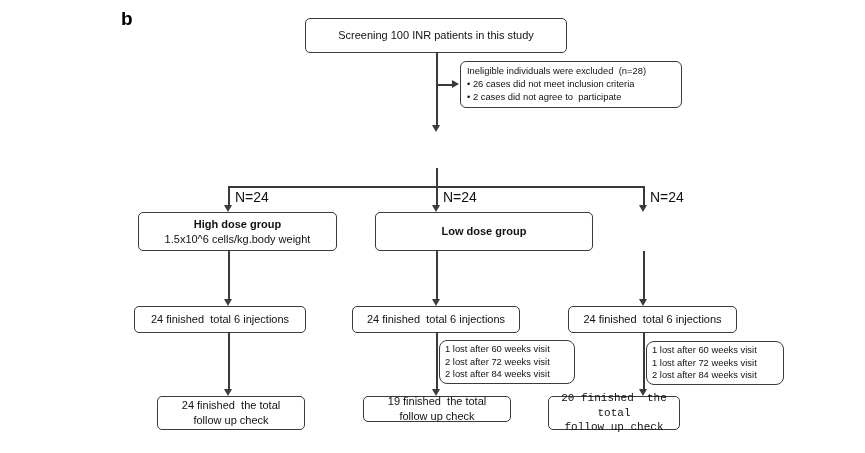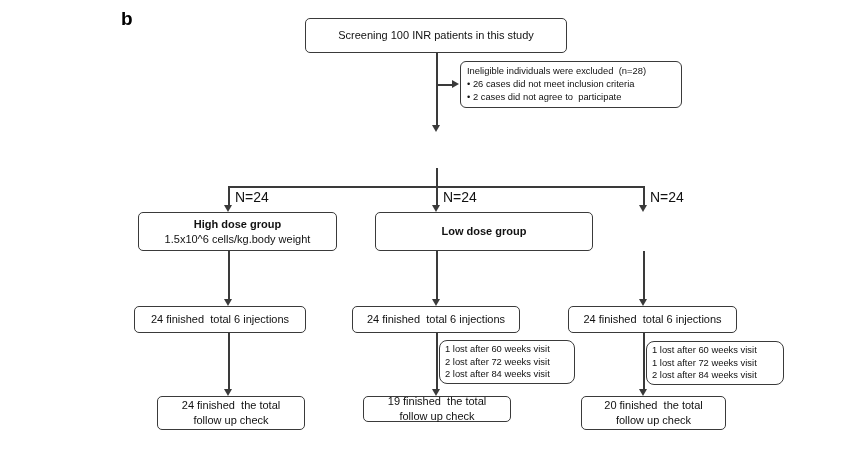--- a/index.html
+++ b/index.html
@@ -145,16 +145,16 @@
 2 lost after 72 weeks visit
 2 lost after 84 weeks visit</div>
   <div class="box fs95 round8 align-left" style="left:646px; top:341px; width:138px; height:44px; padding:2px 5px;">1 lost after 60 weeks visit
 1 lost after 72 weeks visit
 2 lost after 84 weeks visit</div>
 
   <div class="box fs11" style="left:157px; top:396px; width:148px; height:34px;">24 finished  the total
 follow up check</div>
   <div class="box fs11" style="left:363px; top:396px; width:148px; height:26px;">19 finished  the total
 follow up check</div>
-  <div class="box fs11" style="left:581px; top:396px; width:145px; height:34px;">20 finished  the total
+  <div class="box fs11" style="left:548px; top:396px; width:132px; height:34px;font-family:Liberation Mono, monospace;">20 finished  the total
 follow up check</div>
 
 </div>
 
 </body></html>

